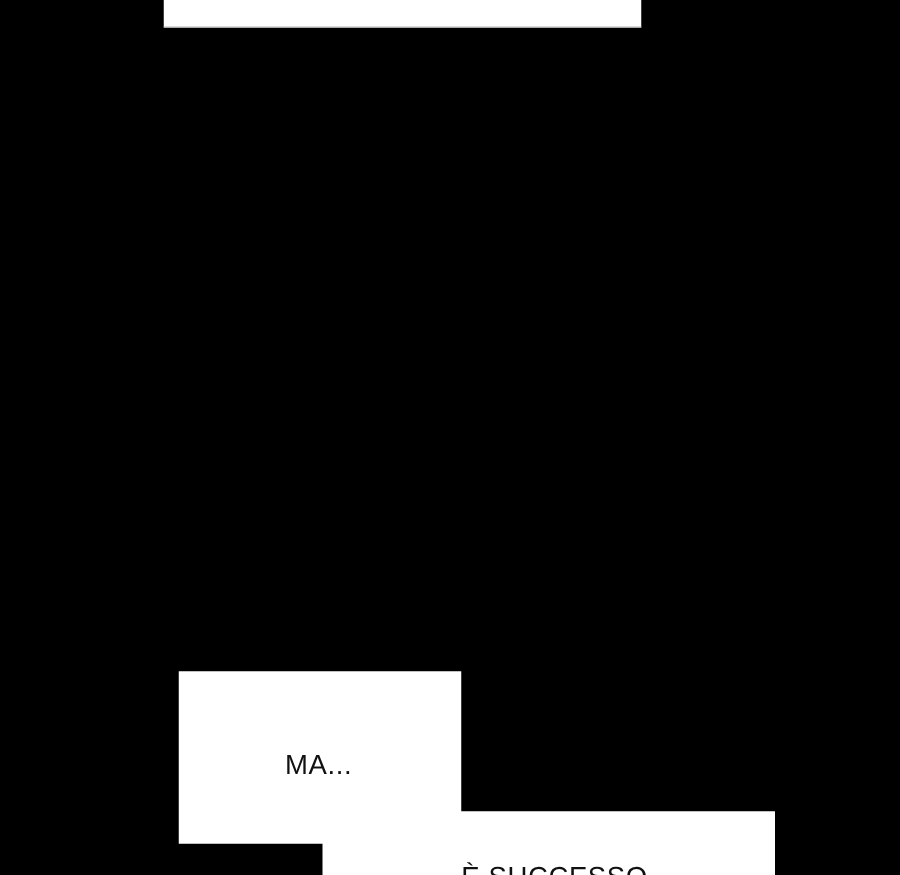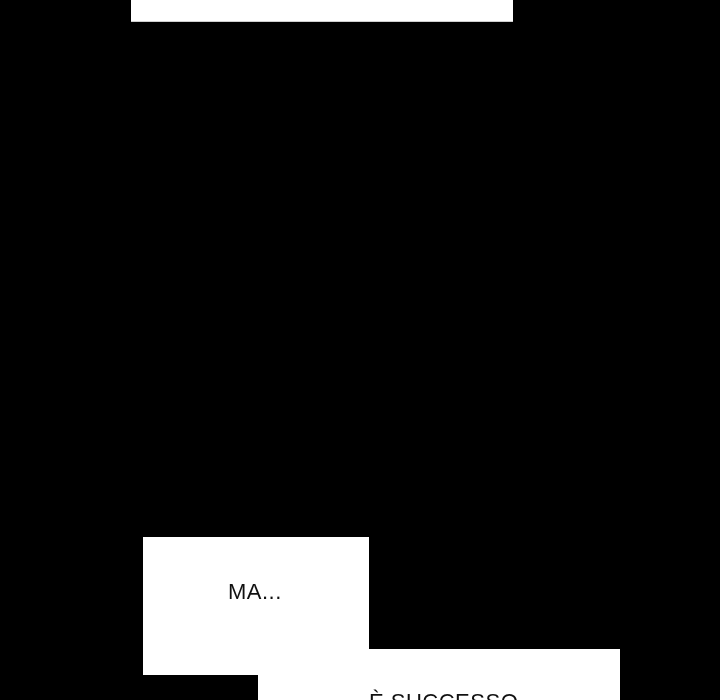--- a/index.html
+++ b/index.html
@@ -9,21 +9,21 @@
       font-family: "Liberation Sans", sans-serif;
     }
     .panel { position: absolute; background: #ffffff; }
     #panel-top { left: 131px; top: 0; width: 382px; height: 21px; border-bottom: 1px solid #cfcfcf; }
     #panel-ma { left: 143px; top: 537px; width: 226px; height: 138px; }
     #panel-successo { left: 258px; top: 649px; width: 362px; height: 60px; }
     .caption {
       position: absolute; color: #111111; font-size: 22px; letter-spacing: 0.5px;
       white-space: nowrap; line-height: 1;
     }
-    #cap-ma { left: 85px; top: 44px; }
+    #cap-ma { left: 85px; top: 64px; }
     #cap-successo { left: 111px; top: 42px; }
   </style>
 </head>
 <body>
 
 <div class="panel" id="panel-top"></div>
 
 <div class="panel" id="panel-ma">
   <span class="caption" id="cap-ma">MA...</span>
 </div>

